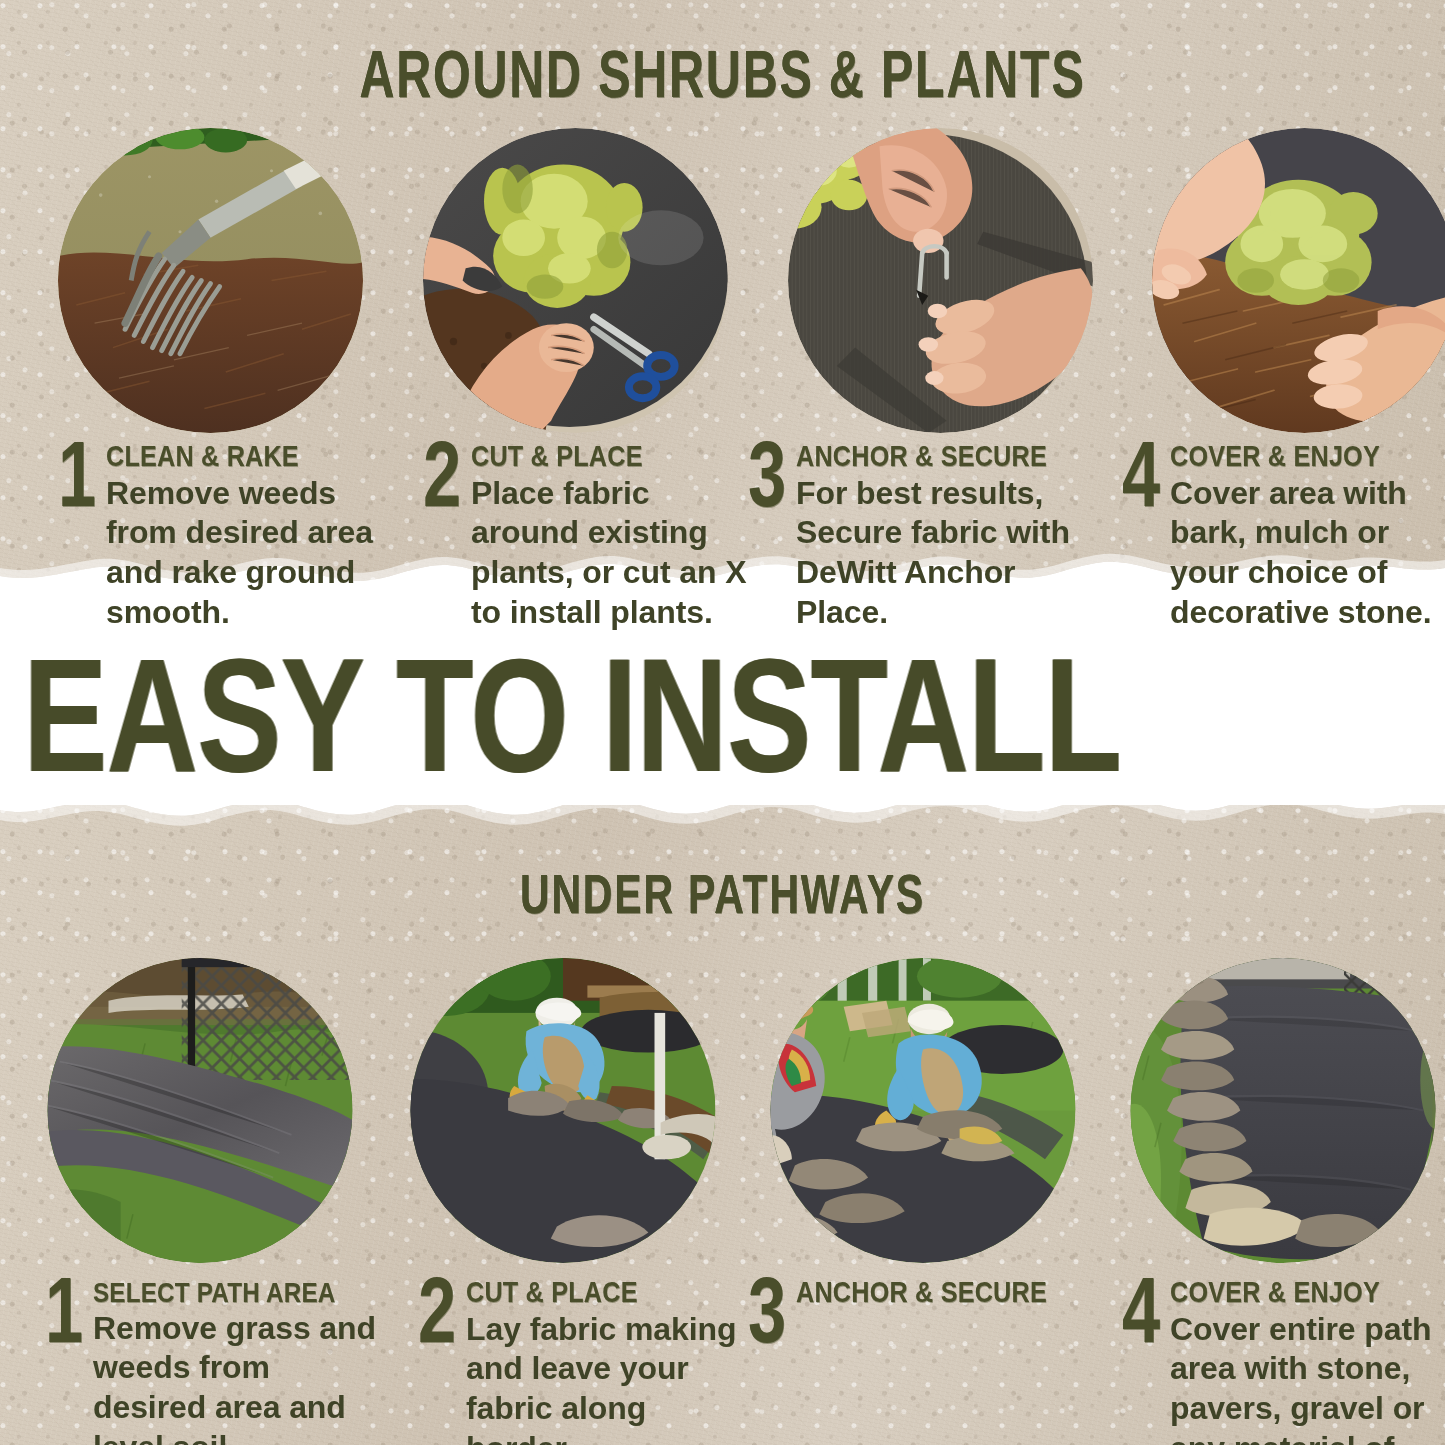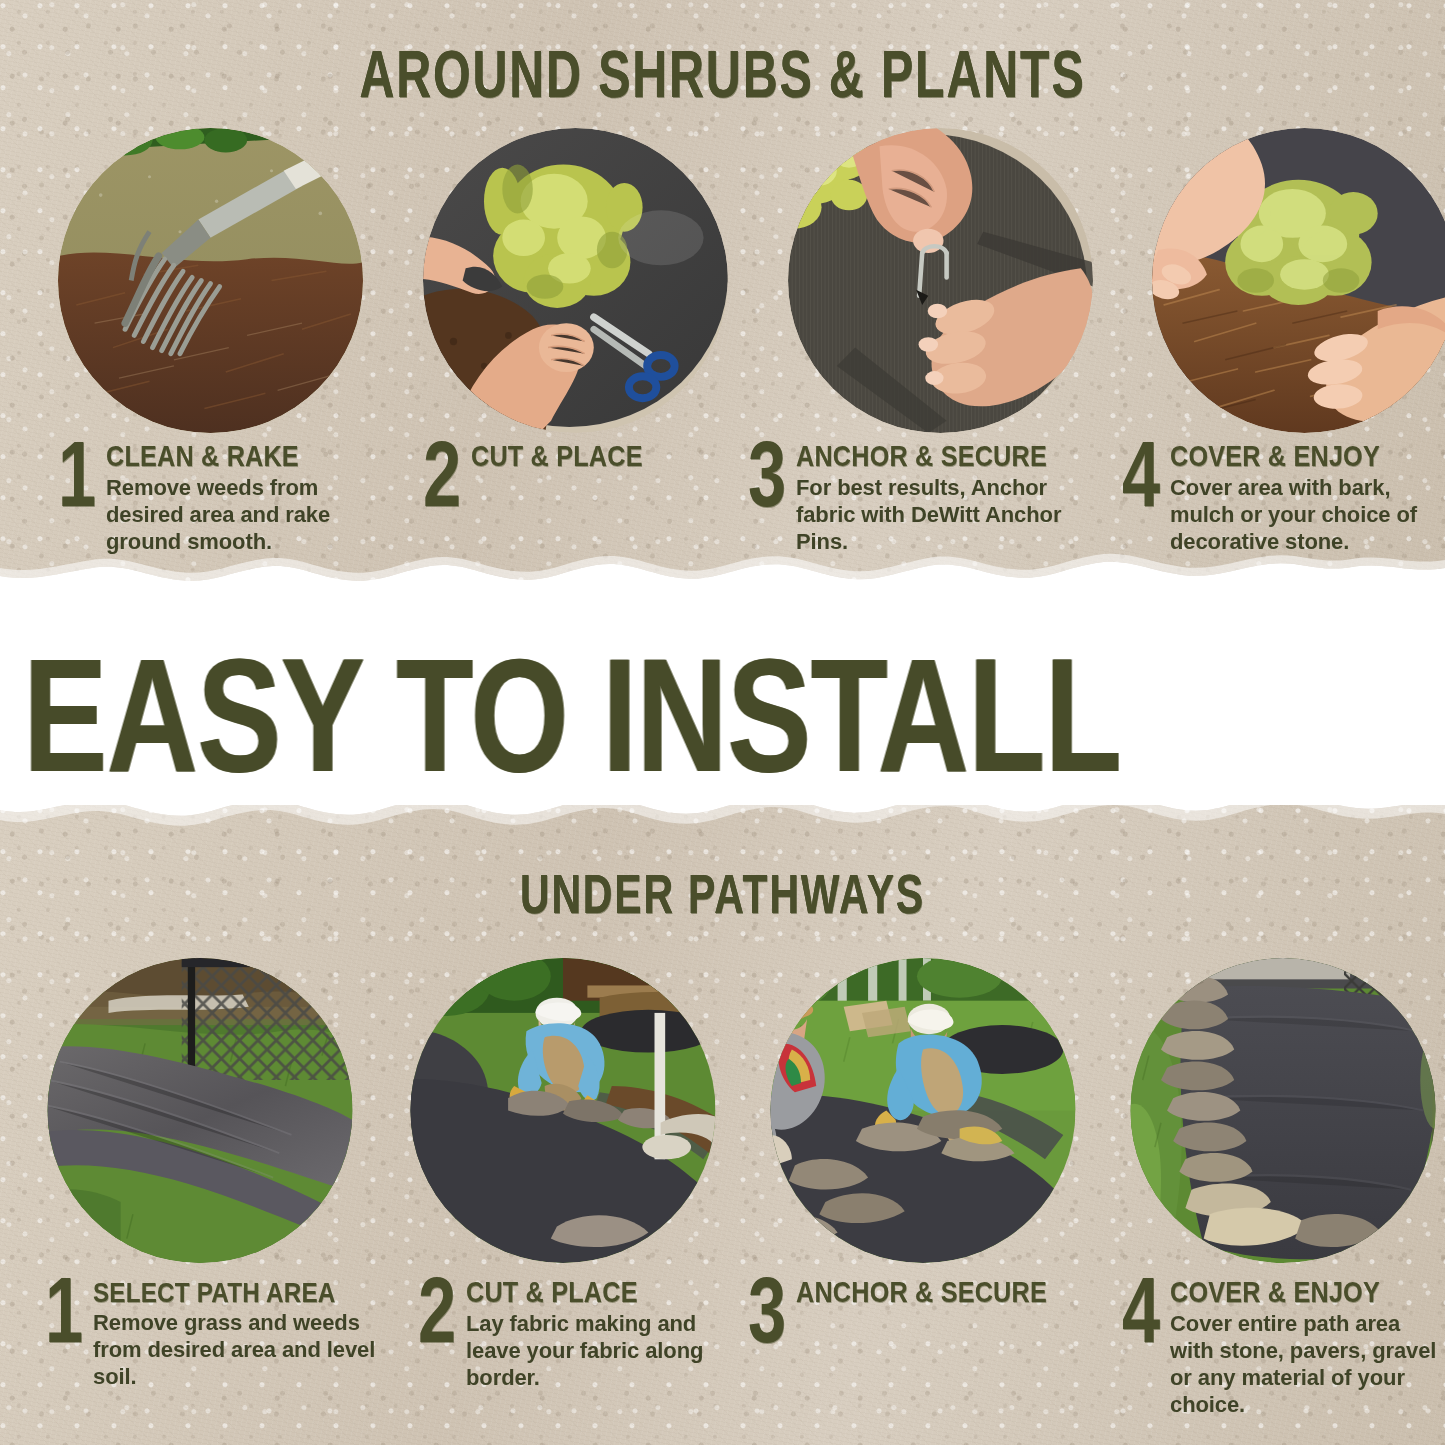--- a/index.html
+++ b/index.html
@@ -123,21 +123,21 @@
     color:#4a4e2b;
     letter-spacing:.2px;
     transform:scaleY(1.1) scaleX(.97);
     transform-origin:left top;
     white-space:nowrap;
     text-shadow:.5px .3px 0 rgba(74,78,43,.45);
   }
   .step-desc{
     font-family:"Liberation Sans", sans-serif;
     font-weight:bold;
-    font-size:22px;
+    font-size:32px;
     line-height:1.24;
     color:#3f4327;
     margin-top:4px;
     letter-spacing:-.1px;
   }
   .row1 .step{ top:442px; }
   .row2 .step{ top:1278px; }
 </style>
 </head>
 <body>
@@ -441,28 +441,29 @@
     <div class="step-body">
       <div class="step-head">CLEAN &amp; RAKE</div>
       <div class="step-desc">Remove weeds from desired area and rake ground smooth.</div>
     </div>
   </div>
 
   <div class="step" id="step-s2" style="left:423px; width:330px;">
     <div class="step-num">2</div>
     <div class="step-body">
       <div class="step-head">CUT &amp; PLACE</div>
+      <div class="step-desc">Place fabric around existing plants, or cut an X to install plants.</div>
     </div>
   </div>
 
   <div class="step" id="step-s3" style="left:748px; width:350px;">
     <div class="step-num">3</div>
     <div class="step-body">
       <div class="step-head">ANCHOR &amp; SECURE</div>
-      <div class="step-desc">For best results, Anchor fabric with DeWitt Anchor Pins.</div>
+      <div class="step-desc">For best results, Secure fabric with DeWitt Anchor Place.</div>
     </div>
   </div>
 
   <div class="step" id="step-s4" style="left:1122px; width:325px;">
     <div class="step-num">4</div>
     <div class="step-body">
       <div class="step-head">COVER &amp; ENJOY</div>
       <div class="step-desc">Cover area with bark, mulch or your choice of decorative stone.</div>
     </div>
   </div>

